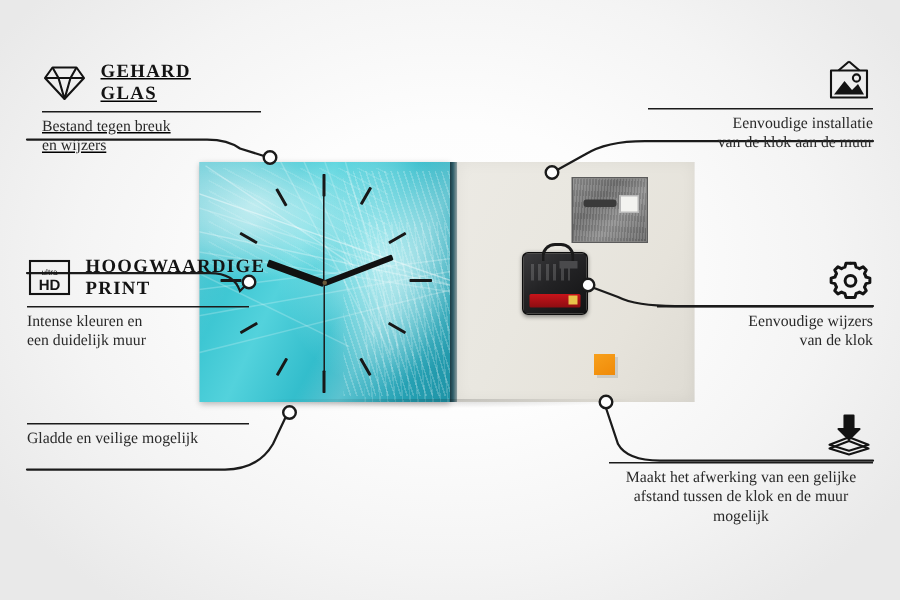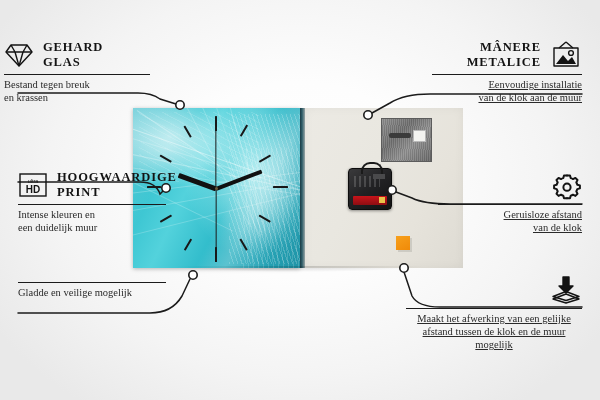--- a/index.html
+++ b/index.html
@@ -26,21 +26,21 @@
   .feat .rule{
     height:0;border-top:1.4px solid #1b1b1b;margin-top:4px;
   }
   .feat .sub{
     font-size:10.5px;color:#2a2a2a;line-height:13px;margin-top:3px;
     white-space:pre-line;
   }
   .feat.left .head{justify-content:flex-start;}
   .feat.right .head{justify-content:flex-end;}
   .feat.right .title{text-align:right;}
-  .feat.right .sub{text-align:right;text-decoration:underline;}
+  .feat.right .sub{text-align:right;}
 
   .icon{flex:0 0 auto;display:block;}
 
   
   #wires{position:absolute;left:0;top:0;width:600px;height:400px;pointer-events:none;}
 
   
   #photo{
     position:absolute;left:133px;top:108px;width:330px;height:160px;
   }
@@ -197,34 +197,34 @@
     <g fill="#ffffff" stroke="#1b1b1b" stroke-width="1.6">
       <circle cx="180" cy="105" r="4.2"></circle>
       <circle cx="166" cy="188" r="4.2"></circle>
       <circle cx="193" cy="275" r="4.2"></circle>
       <circle cx="368" cy="115" r="4.2"></circle>
       <circle cx="392" cy="190" r="4.2"></circle>
       <circle cx="404" cy="268" r="4.2"></circle>
     </g>
   </svg>
 
-  <div class="feat left" style="left:4px;top:40px;width:150px;">
+  <div class="feat left" style="left:28px;top:40px;width:150px;text-decoration:underline;">
     <div class="head">
       <svg class="icon" width="30" height="28" viewBox="0 0 30 28">
         <g fill="none" stroke="#131313" stroke-width="1.4" stroke-linejoin="round">
           <path d="M7,4 L23,4 L28,11 L15,25 L2,11 Z"></path>
           <path d="M2,11 L28,11 M7,4 L11,11 L15,25 M23,4 L19,11 L15,25 M11,11 L19,11"></path>
         </g>
       </svg>
       <div class="title">GEHARD
 GLAS</div>
     </div>
     <div class="rule" style="width:146px;"></div>
     <div class="sub">Bestand tegen breuk
-en krassen</div>
+en wijzers</div>
   </div>
 
   <div class="feat left" style="left:18px;top:170px;width:152px;">
     <div class="head">
       <svg class="icon" width="30" height="28" viewBox="0 0 30 28">
         <rect x="2" y="3" width="26" height="22" fill="none" stroke="#131313" stroke-width="1.4"></rect>
         <text x="15" y="12" font-family="Liberation Sans, sans-serif" font-size="5.5" text-anchor="middle" fill="#131313">ultra</text>
         <text x="15" y="22" font-family="Liberation Sans, sans-serif" font-size="10" font-weight="bold" text-anchor="middle" fill="#131313">HD</text>
       </svg>
       <div class="title">HOOGWAARDIGE
@@ -235,22 +235,20 @@
 een duidelijk muur</div>
   </div>
 
   <div class="feat left" style="left:18px;top:278px;width:152px;">
     <div class="rule" style="width:148px;"></div>
     <div class="sub">Gladde en veilige mogelijk</div>
   </div>
 
   <div class="feat right" style="left:432px;top:40px;width:150px;">
     <div class="head">
-      <div class="title">MÂNERE
-METALICE</div>
       <svg class="icon" width="32" height="28" viewBox="0 0 32 28">
         <g fill="none" stroke="#131313" stroke-width="1.4" stroke-linejoin="round">
           <path d="M16,1 L9,7 M16,1 L23,7"></path>
           <rect x="4" y="7" width="24" height="18"></rect>
           <path d="M6,23 L13,14 L18,20 L22,16 L26,23 Z" fill="#131313" stroke="none"></path>
           <circle cx="21" cy="12" r="2.4"></circle>
         </g>
       </svg>
     </div>
     <div class="rule" style="width:150px;margin-left:0;"></div>
@@ -262,21 +260,21 @@
     <div class="head">
       <svg class="icon" width="30" height="28" viewBox="0 0 30 28">
         <g fill="none" stroke="#131313" stroke-width="2" stroke-linecap="round" stroke-linejoin="round">
           <path d="M15,3.5 l3,0 l.7,2.6 a8.6,8.6 0 0 1 2.3,1.0 l2.4,-1.2 l2.1,2.1 l-1.2,2.4 a8.6,8.6 0 0 1 1.0,2.3 l2.6,.7 l0,3 l-2.6,.7 a8.6,8.6 0 0 1 -1.0,2.3 l1.2,2.4 l-2.1,2.1 l-2.4,-1.2 a8.6,8.6 0 0 1 -2.3,1.0 l-.7,2.6 l-3,0"></path>
           <path d="M15,3.5 l-3,0 l-.7,2.6 a8.6,8.6 0 0 0 -2.3,1.0 l-2.4,-1.2 l-2.1,2.1 l1.2,2.4 a8.6,8.6 0 0 0 -1.0,2.3 l-2.6,.7 l0,3 l2.6,.7 a8.6,8.6 0 0 0 1.0,2.3 l-1.2,2.4 l2.1,2.1 l2.4,-1.2 a8.6,8.6 0 0 0 2.3,1.0 l.7,2.6 l3,0"></path>
           <circle cx="15" cy="15.2" r="3.6"></circle>
         </g>
       </svg>
     </div>
     <div class="rule" style="width:144px;"></div>
-    <div class="sub">Geruisloze afstand
+    <div class="sub">Eenvoudige wijzers
 van de klok</div>
   </div>
 
   <div class="feat right" style="left:406px;top:276px;width:176px;">
     <div class="head">
       <svg class="icon" width="32" height="28" viewBox="0 0 32 28">
         <g stroke="#131313" stroke-width="1.4" stroke-linejoin="round">
           <path d="M13,1 L19,1 L19,10 L23,10 L16,17 L9,10 L13,10 Z" fill="#131313"></path>
           <path d="M16,18 L29,23 L16,27 L3,23 Z" fill="none"></path>
           <path d="M16,15.5 L29,20.5 L16,24.5 L3,20.5 Z" fill="none"></path>

